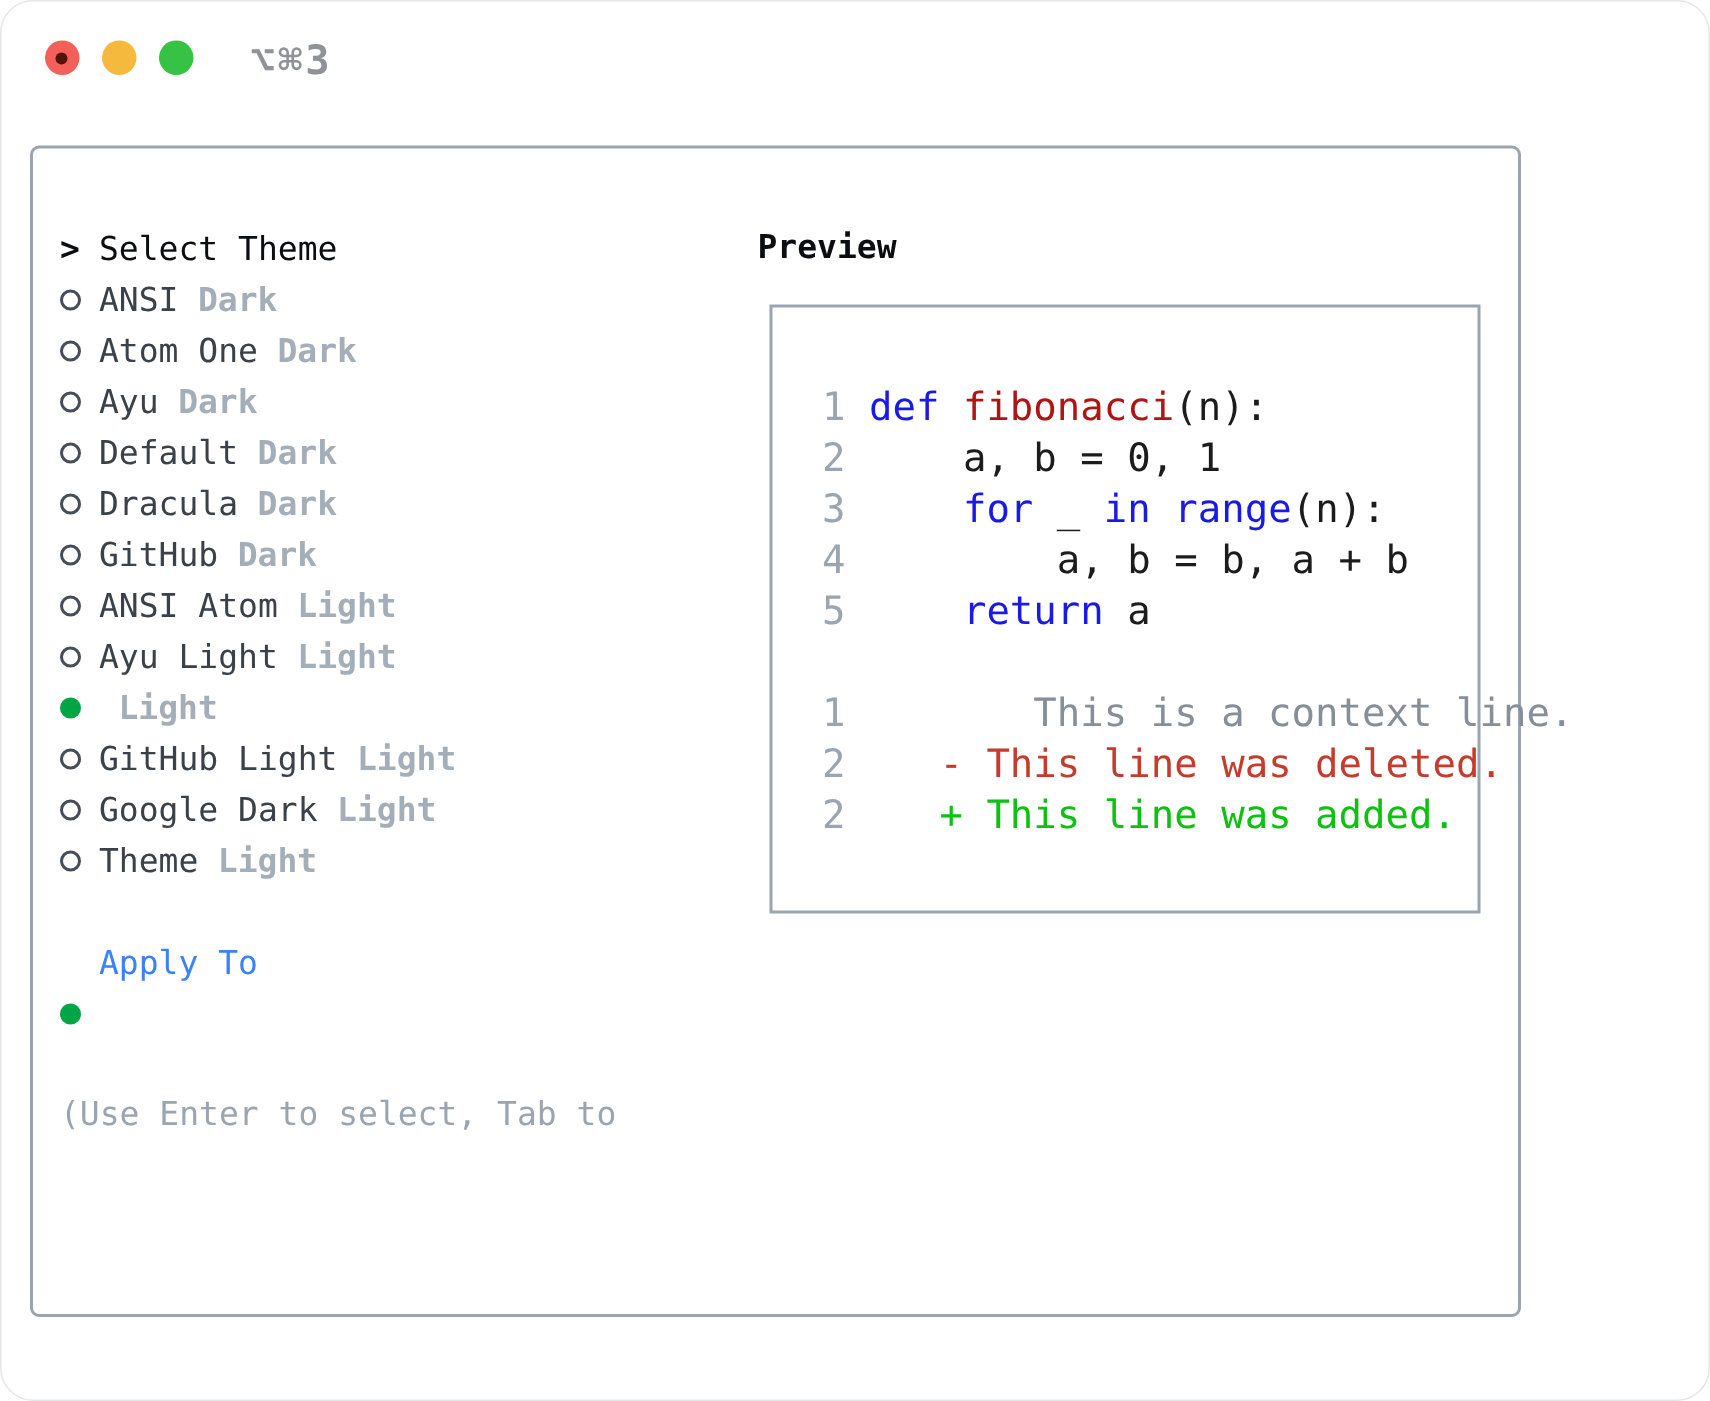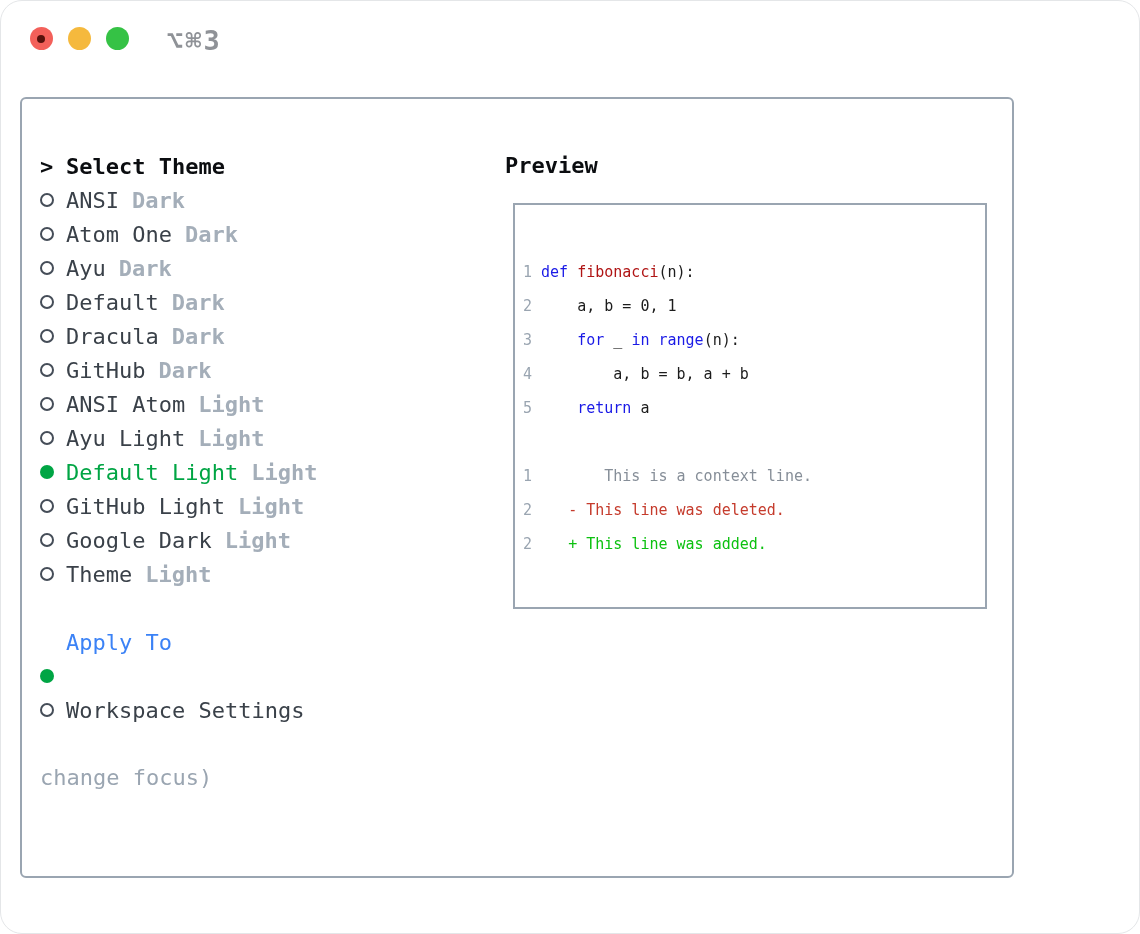--- a/index.html
+++ b/index.html
@@ -55,40 +55,40 @@
     flex: 0 0 26px; width: 26px;
     display: flex; align-items: center;
   }
   .radio {
     width: 14px; height: 14px; box-sizing: border-box;
     border: 2px solid #454d58; border-radius: 50%;
     background: transparent;
   }
   .radio.sel { border: none; }
   .hdr-prefix { font-weight: 700; color: #0b0d10; font-size: 22px; }
-  .hdr-label  { font-weight: 700; color: #0b0d10; }
+  .hdr-label  { font-weight: 400; color: #0b0d10; }
   .apply-hdr  { color: #3b82f6; }
   .variant { margin-left: 13px; font-weight: bold; }
   .spacer { height: 34px; }
   .help-line { height: 34px; line-height: 34px; font-size: 22px; white-space: pre; }
   
   .preview-label {
     position: absolute; left: 483px; top: 50px;
     height: 34px; line-height: 34px;
     font-size: 22px; font-weight: 700; color: #0b0d10;
   }
   .preview-box {
     position: absolute; left: 491px; top: 104px;
     width: 474px; height: 406px;
     border: 2px solid #9aa5b1;
     box-sizing: border-box;
   }
   .code {
-    padding: 50px 0 0 8px;
-    font-size: 15px; line-height: 34px;
+    padding: 50px 0 0 33px;
+    font-size: 26px; line-height: 34px;
     white-space: pre;
   }
   .code-line { height: 34px; }
 </style>
 </head>
 <body>
 
 <div class="window">
 
   <div class="lights">
@@ -109,37 +109,36 @@
       </div>
       <div id="theme-list">
           <div class="row"><span class="bullet-cell"><span class="radio"></span></span><span>ANSI</span><span class="variant" style="color: rgb(164, 174, 185);">Dark</span></div>
           <div class="row"><span class="bullet-cell"><span class="radio"></span></span><span>Atom One</span><span class="variant" style="color: rgb(164, 174, 185);">Dark</span></div>
           <div class="row"><span class="bullet-cell"><span class="radio"></span></span><span>Ayu</span><span class="variant" style="color: rgb(164, 174, 185);">Dark</span></div>
           <div class="row"><span class="bullet-cell"><span class="radio"></span></span><span>Default</span><span class="variant" style="color: rgb(164, 174, 185);">Dark</span></div>
           <div class="row"><span class="bullet-cell"><span class="radio"></span></span><span>Dracula</span><span class="variant" style="color: rgb(164, 174, 185);">Dark</span></div>
           <div class="row"><span class="bullet-cell"><span class="radio"></span></span><span>GitHub</span><span class="variant" style="color: rgb(164, 174, 185);">Dark</span></div>
           <div class="row"><span class="bullet-cell"><span class="radio"></span></span><span>ANSI Atom</span><span class="variant" style="color: rgb(164, 174, 185);">Light</span></div>
           <div class="row"><span class="bullet-cell"><span class="radio"></span></span><span>Ayu Light</span><span class="variant" style="color: rgb(164, 174, 185);">Light</span></div>
-          <div class="row"><span class="bullet-cell"><span class="radio sel" style="background: rgb(0, 165, 68);"></span></span><span style="color: rgb(0, 165, 68);">Default Light</span><span class="variant" style="color: rgb(164, 174, 185);">Light</span></div>
+          <div class="row"><span class="bullet-cell"><span class="radio sel" style="background: rgb(0, 165, 68);"></span></span><span class="variant" style="color: rgb(164, 174, 185);">Light</span></div>
           <div class="row"><span class="bullet-cell"><span class="radio"></span></span><span>GitHub Light</span><span class="variant" style="color: rgb(164, 174, 185);">Light</span></div>
           <div class="row"><span class="bullet-cell"><span class="radio"></span></span><span>Google Dark</span><span class="variant" style="color: rgb(164, 174, 185);">Light</span></div>
           <div class="row"><span class="bullet-cell"><span class="radio"></span></span><span>Theme</span><span class="variant" style="color: rgb(164, 174, 185);">Light</span></div>
         </div>
       <div class="spacer"></div>
       <div class="row">
         <span class="bullet-cell"></span>
         <span class="apply-hdr">Apply To</span>
       </div>
       <div id="apply-list">
           <div class="row"><span class="bullet-cell"><span class="radio sel" style="background: rgb(0, 165, 68);"></span></span></div>
-          <div class="row"><span class="bullet-cell"><span class="radio"></span></span><span>Workspace Settings</span></div>
         </div>
       <div class="spacer"></div>
       <div class="help-block">
-        <div class="help-line" style="color: rgb(154, 165, 177);">change focus)</div>
+        <div class="help-line" style="color: rgb(154, 165, 177);">(Use Enter to select, Tab to</div>
       </div>
     </div>
 
     <div class="preview-label">Preview</div>
     <div class="preview-box">
       <div class="code" id="code"><div class="code-line"><span style="color: rgb(154, 165, 177);">1 </span><span style="color: rgb(26, 26, 230);">def</span><span style="color: rgb(28, 28, 28);"> </span><span style="color: rgb(176, 21, 21);">fibonacci</span><span style="color: rgb(28, 28, 28);">(n):</span></div><div class="code-line"><span style="color: rgb(154, 165, 177);">2 </span><span style="color: rgb(28, 28, 28);">    a, b = 0, 1</span></div><div class="code-line"><span style="color: rgb(154, 165, 177);">3 </span><span style="color: rgb(28, 28, 28);">    </span><span style="color: rgb(26, 26, 230);">for</span><span style="color: rgb(28, 28, 28);"> _ </span><span style="color: rgb(26, 26, 230);">in</span><span style="color: rgb(28, 28, 28);"> </span><span style="color: rgb(26, 26, 230);">range</span><span style="color: rgb(28, 28, 28);">(n):</span></div><div class="code-line"><span style="color: rgb(154, 165, 177);">4 </span><span style="color: rgb(28, 28, 28);">        a, b = b, a + b</span></div><div class="code-line"><span style="color: rgb(154, 165, 177);">5 </span><span style="color: rgb(28, 28, 28);">    </span><span style="color: rgb(26, 26, 230);">return</span><span style="color: rgb(28, 28, 28);"> a</span></div><div class="code-line">&nbsp;</div><div class="code-line"><span style="color: rgb(154, 165, 177);">1</span><span style="color: rgb(134, 142, 152);">        This is a context line.</span></div><div class="code-line"><span style="color: rgb(154, 165, 177);">2</span><span style="color: rgb(28, 28, 28);">    </span><span style="color: rgb(197, 59, 44);">- This line was deleted.</span></div><div class="code-line"><span style="color: rgb(154, 165, 177);">2</span><span style="color: rgb(28, 28, 28);">    </span><span style="color: rgb(12, 193, 16);">+ This line was added.</span></div></div>
     </div>
 
   </div>
 </div>

